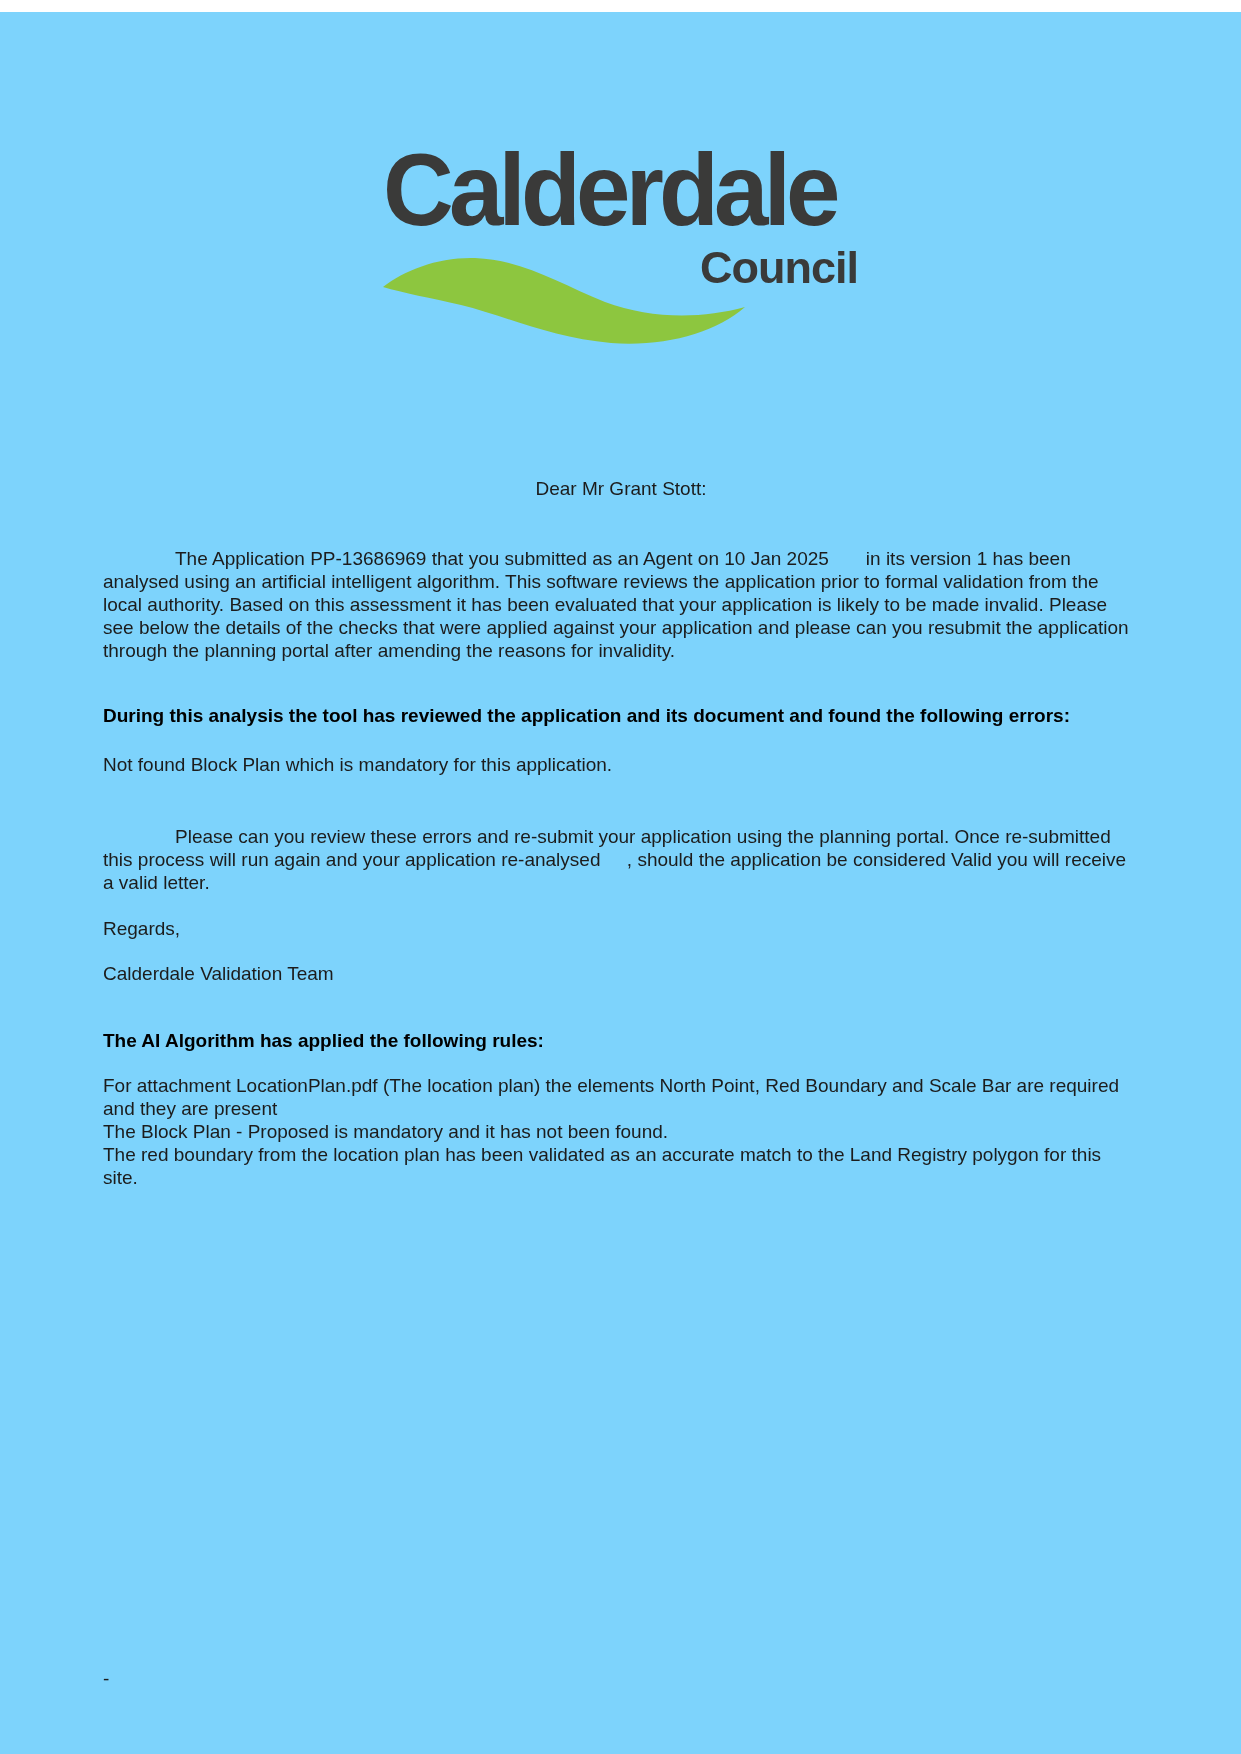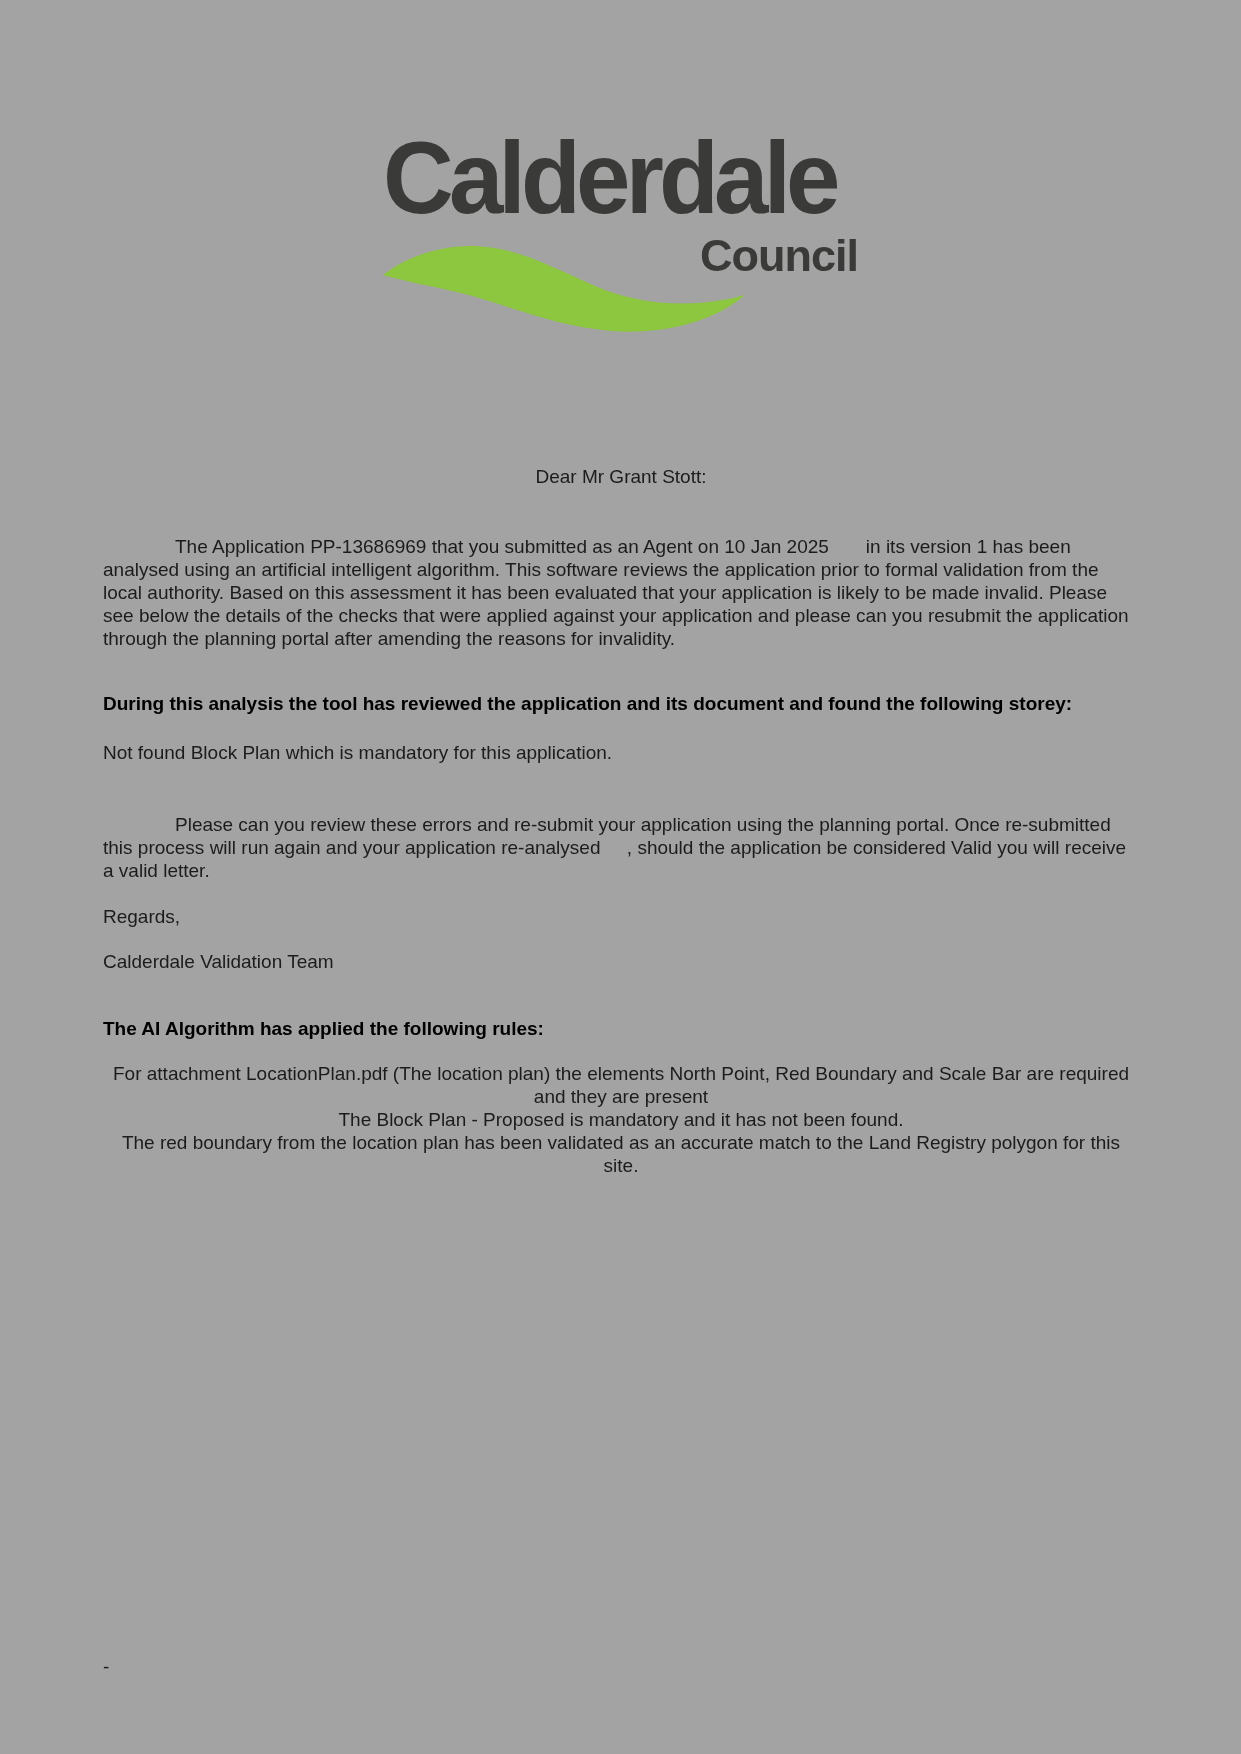--- a/index.html
+++ b/index.html
@@ -4,21 +4,21 @@
 <style>
   * { margin: 0; padding: 0; box-sizing: border-box; }
   html, body { background: #ffffff; }
   body {
     width: 1241px; height: 1754px;
     position: relative;
     font-family: "Liberation Sans", "DejaVu Sans", sans-serif;
     color: #1c1c1c;
     overflow: hidden;
   }
-  .page { position: absolute; inset: 0; background: #a3a3a3; }
+  .page { position: absolute; inset: 0; background: #7dd3fc; margin-top: 12px; }
 
   
   .logo {
     position: absolute;
     left: 383px; top: 127px;
     width: 475px; height: 212px;
   }
   .logo-brand {
     position: absolute; left: 0; top: 0;
     font-size: 102px; line-height: 1;
@@ -50,42 +50,42 @@
   .bold { font-weight: 700; color: #000000; }
 
   .salutation      { top: 465px; text-align: center; }
   .para1           { top: 535px; }
   .errors-heading  { top: 692px; }
   .error-item      { top: 741px; }
   .para2           { top: 813px; }
   .closing         { top: 905px; }
   .signature       { top: 950px; }
   .rules-heading   { top: 1017px; }
-  .rules           { top: 1062px; text-align: center; }
+  .rules           { top: 1062px; }
   .rule-item       { display: block; }
   .footer-mark     { top: 1655px; width: 40px; }
 </style>
 </head>
 <body>
 
 <div class="page">
 
   <div class="logo">
     <div class="logo-brand">Calderdale</div>
     <svg class="logo-swoosh" viewBox="0 0 362 88" preserveAspectRatio="none" xmlns="http://www.w3.org/2000/svg">
       <path d="M0 30 C 22 13, 55 0, 92 1 C 140 3, 175 26, 222 45 C 268 62, 318 62, 362 50 C 332 76, 282 90, 228 86 C 168 81, 120 58, 78 48 C 48 41, 20 36, 0 30 Z" fill="#8dc63f"></path>
     </svg>
     <div class="logo-sub">Council</div>
   </div>
 
   <div class="block salutation">Dear Mr Grant Stott:</div>
 
   <div class="block para1 indent">The Application PP-13686969 that you submitted as an Agent on 10 Jan 2025&nbsp;&nbsp;&nbsp;&nbsp;&nbsp;&nbsp; in its version 1 has been analysed using an artificial intelligent algorithm. This software reviews the application prior to formal validation from the local authority. Based on this assessment it has been evaluated that your application is likely to be made invalid. Please see below the details of the checks that were applied against your application and please can you resubmit the application through the planning portal after amending the reasons for invalidity.</div>
 
-  <div class="block errors-heading bold">During this analysis the tool has reviewed the application and its document and found the following storey:</div>
+  <div class="block errors-heading bold">During this analysis the tool has reviewed the application and its document and found the following errors:</div>
 
   <div class="block error-item">Not found Block Plan which is mandatory for this application.</div>
 
   <div class="block para2 indent">Please can you review these errors and re-submit your application using the planning portal. Once re-submitted this process will run again and your application re-analysed&nbsp;&nbsp;&nbsp;&nbsp;&nbsp;, should the application be considered Valid you will receive a valid letter.</div>
 
   <div class="block closing">Regards,</div>
 
   <div class="block rules-heading bold">The AI Algorithm has applied the following rules:</div>
 
   <div class="block signature">Calderdale Validation Team</div>

